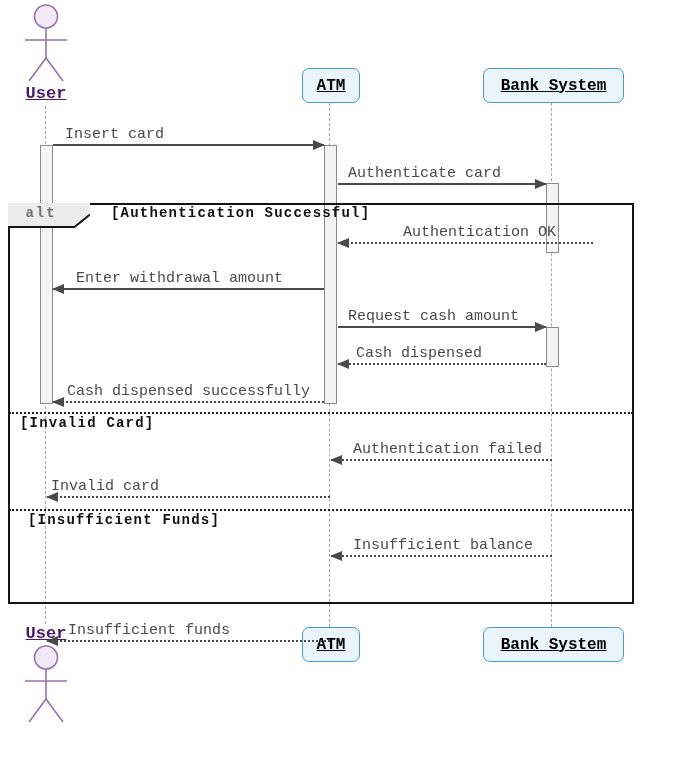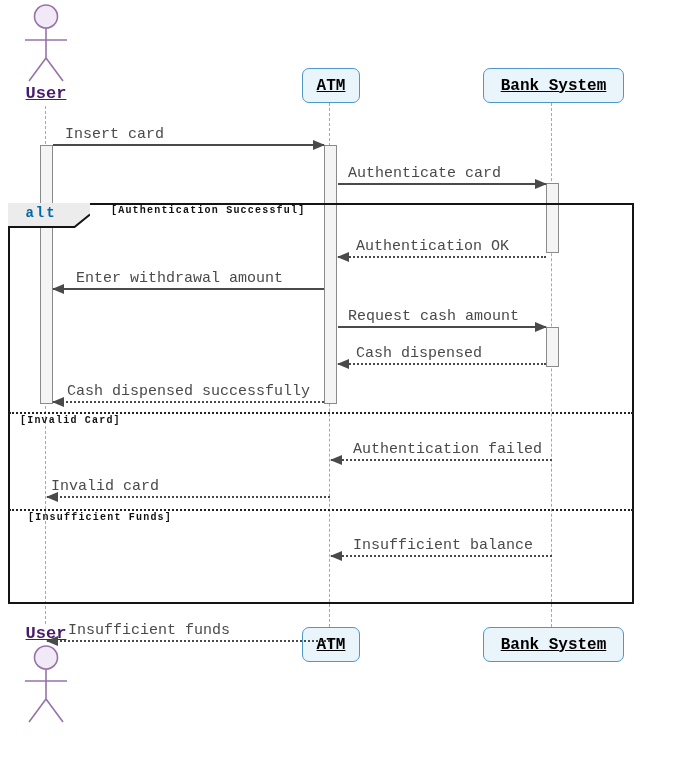--- a/index.html
+++ b/index.html
@@ -15,24 +15,24 @@
     border:1.5px solid #8a8a8a; box-sizing:border-box; z-index:2;
   }
   
   .frame {
     position:absolute; left:8px; top:203px; width:626px; height:401px;
     border:2px solid #141414; box-sizing:border-box; z-index:3; pointer-events:none;
   }
   .frame-operator-shape { position:absolute; left:8px; top:203px; z-index:4; }
   .frame-operator-label {
     position:absolute; left:8px; top:205px; width:66px; text-align:center;
-    font-size:14px; font-weight:bold; color:#0369a1; letter-spacing:2px; z-index:5;
+    font-size:14px; font-weight:bold; color:#737373; letter-spacing:2px; z-index:5;
   }
   .condition {
-    position:absolute; font-size:10px; font-weight:bold; color:#111;
+    position:absolute; font-size:14px; font-weight:bold; color:#111;
     letter-spacing:1.2px; z-index:5; white-space:nowrap;
   }
   .divider { position:absolute; left:9px; width:624px; height:0;
     border-top:2px dotted #222; z-index:3; }
   
   .participant {
     position:absolute; height:35px; background:#eaf4fb; border:1.6px solid #4e97c9;
     border-radius:7px; box-sizing:border-box; display:flex; align-items:center;
     justify-content:center; z-index:4;
   }
@@ -110,21 +110,21 @@
     <div class="msg-line solid"></div>
     <div class="arrowhead to-right"></div>
   </div>
 
   <div class="msg" style="left:338px; top:164px; width:208px;">
     <span class="msg-label" style="margin-left:10px;">Authenticate card</span>
     <div class="msg-line solid"></div>
     <div class="arrowhead to-right"></div>
   </div>
 
-  <div class="msg" style="left:338px; top:237px; width:208px;">
+  <div class="msg" style="left:338px; top:223px; width:208px;padding-left:47px;">
     <span class="msg-label" style="margin-left:18px;">Authentication OK</span>
     <div class="msg-line dotted"></div>
     <div class="arrowhead to-left"></div>
   </div>
 
   <div class="msg" style="left:53px; top:269px; width:271px;">
     <span class="msg-label" style="margin-left:23px;">Enter withdrawal amount</span>
     <div class="msg-line solid"></div>
     <div class="arrowhead to-left"></div>
   </div>

